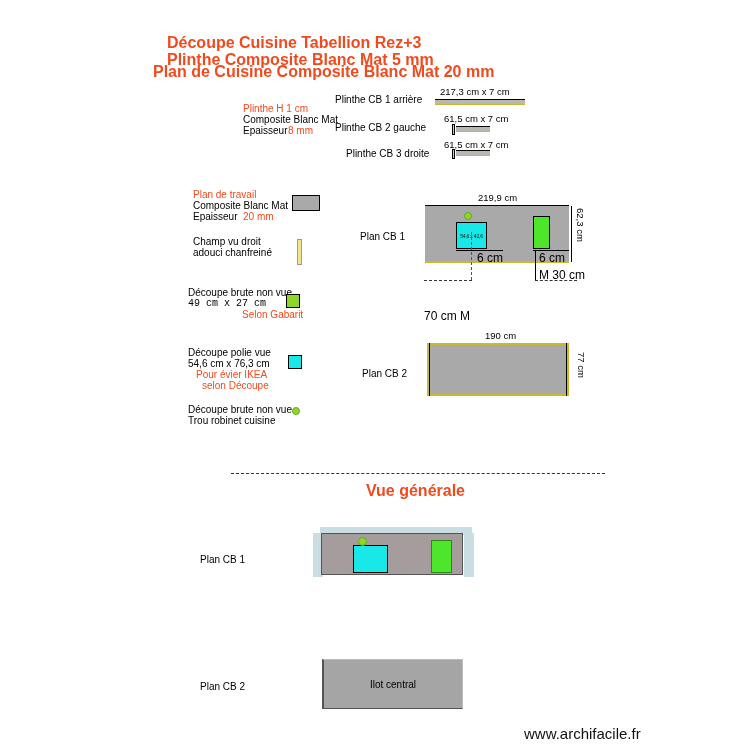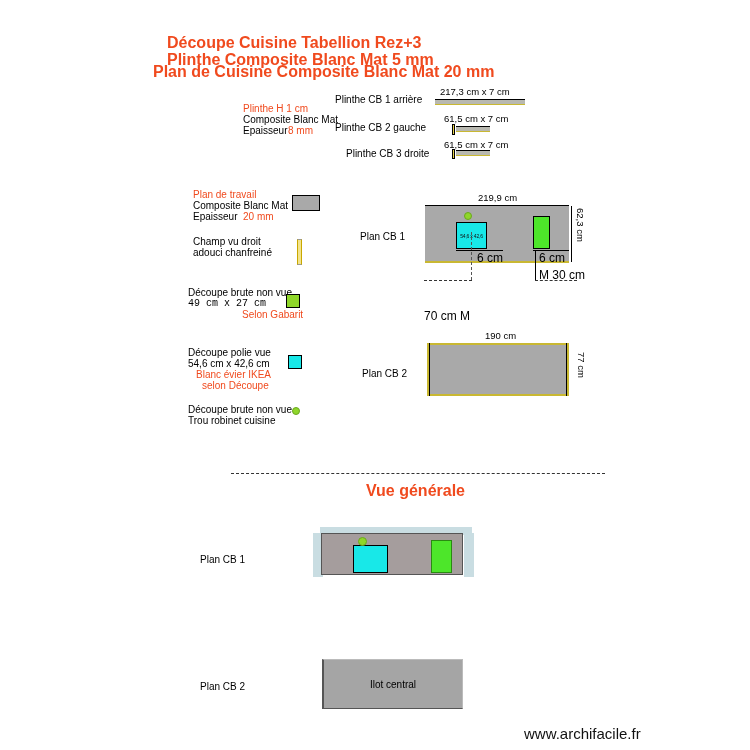--- a/index.html
+++ b/index.html
@@ -229,22 +229,22 @@
 <div class="abs t-blk" style="left:193px; top:236px;">Champ vu droit</div>
 <div class="abs t-blk" style="left:193px; top:247px;">adouci chanfreiné</div>
 <div class="abs sw-champ" style="left:297px; top:239px; width:5px; height:26px;"></div>
 
 <div class="abs t-blk" style="left:188px; top:287px;">Découpe brute non vue</div>
 <div class="abs t-blk" style="left:188px; top:298px;font-family:Liberation Mono, monospace;">49 cm x 27 cm</div>
 <div class="abs t-red-nb" style="left:202px; top:309px;margin-left:40px;">Selon Gabarit</div>
 <div class="abs sw-green" style="left:286px; top:294px; width:14px; height:14px;"></div>
 
 <div class="abs t-blk" style="left:188px; top:347px;">Découpe polie vue</div>
-<div class="abs t-blk" style="left:188px; top:358px;">54,6 cm  x 42,6 cm</div>
-<div class="abs t-red-nb" style="left:196px; top:369px;">Blanc évier IKEA</div>
+<div class="abs t-blk" style="left:188px; top:358px;">54,6 cm  x 76,3 cm</div>
+<div class="abs t-red-nb" style="left:196px; top:369px;">Pour évier IKEA</div>
 <div class="abs t-red-nb" style="left:202px; top:380px;">selon Découpe</div>
 <div class="abs sw-cyan" style="left:288px; top:355px; width:14px; height:14px;"></div>
 
 <div class="abs t-blk" style="left:188px; top:404px;">Découpe brute non vue</div>
 <div class="abs t-blk" style="left:188px; top:415px;text-align:right;">Trou robinet cuisine</div>
 <div class="abs sw-dot" style="left:292px; top:407px; width:8px; height:8px;"></div>
 
 <div class="abs t-blk" style="left:360px; top:231px;">Plan CB 1</div>
 <div class="abs t-dim" style="left:478px; top:192px;">219,9 cm</div>
 

